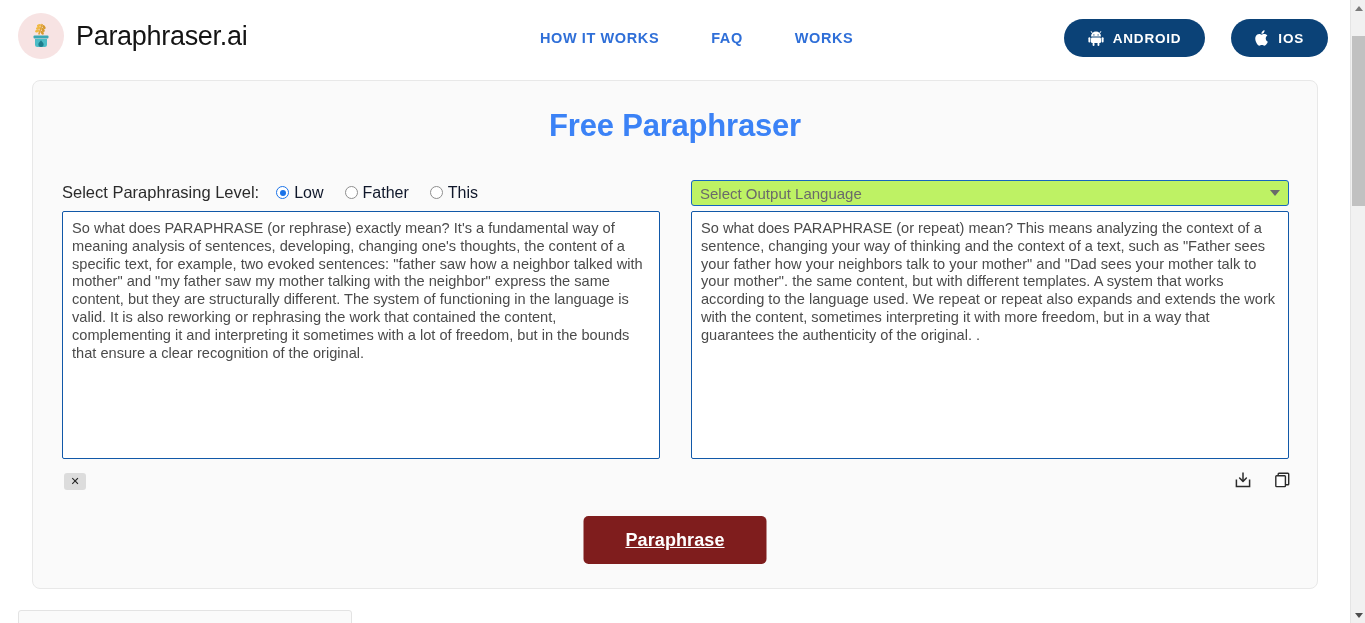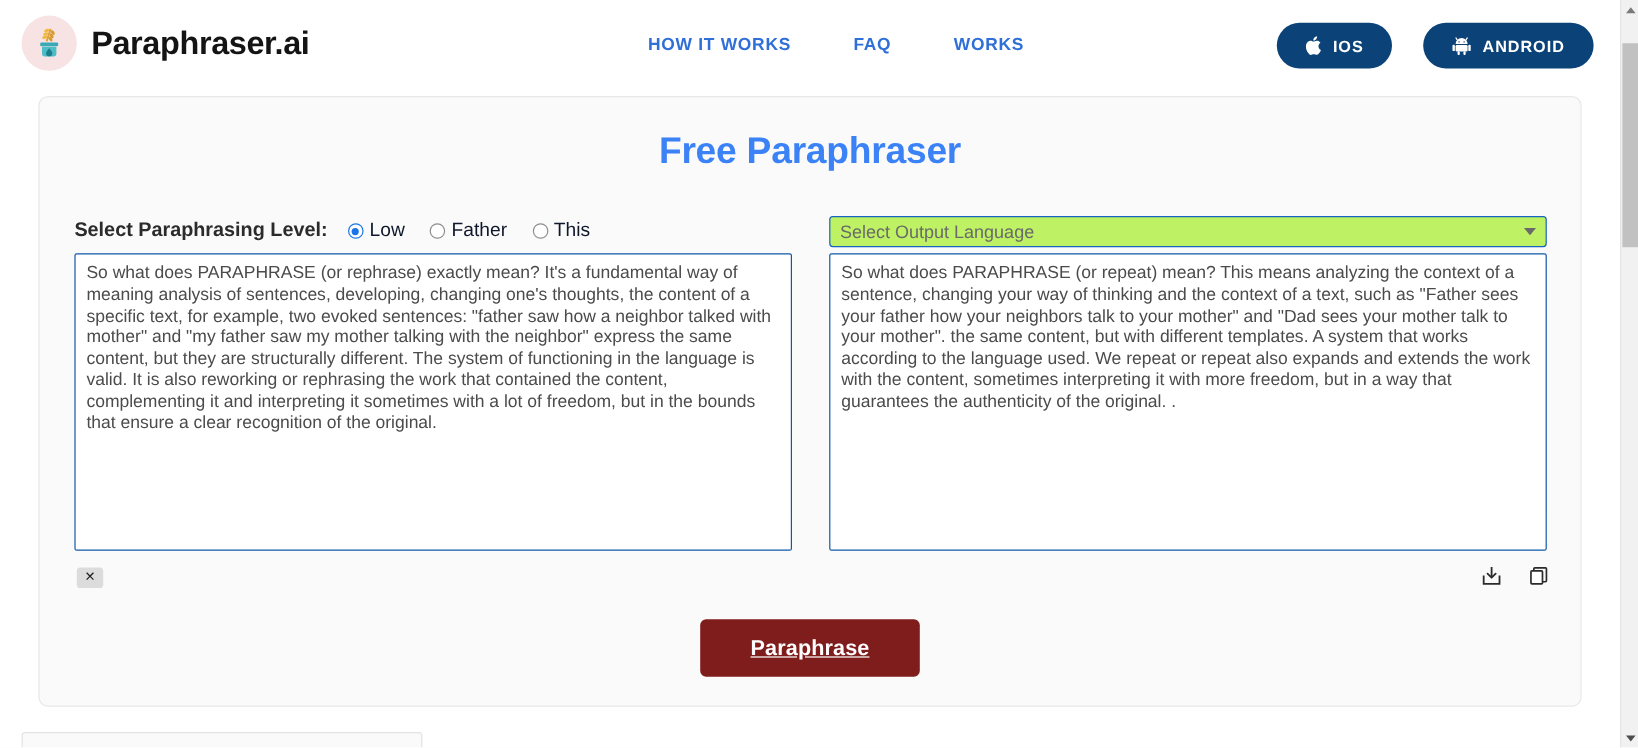--- a/index.html
+++ b/index.html
@@ -43,21 +43,21 @@
   }
   .brand-badge {
     width: 46px; height: 46px;
     border-radius: 50%;
     background: #f7e3e3;
     display: flex; align-items: center; justify-content: center;
     flex: none;
   }
   .brand-name {
     font-size: 27px;
-    font-weight: bold;
+    font-weight: normal;
     color: #141414;
     letter-spacing: -0.3px;
     white-space: nowrap;
   }
 
   .nav {
     position: absolute;
     left: 540px;
     top: 30px;
     display: flex;
@@ -134,21 +134,21 @@
   .level-row {
     position: absolute;
     left: 29px;
     top: 102px;
     display: flex;
     align-items: center;
     gap: 9px;
   }
   .level-label {
     font-size: 16.5px;
-    font-weight: bold;
+    font-weight: normal;
     color: #2b2b2b;
     white-space: nowrap;
     margin-right: 8px;
   }
   .radio-opt {
     display: flex;
     align-items: center;
     gap: 5px;
     margin-right: 12px;
     cursor: pointer;
@@ -367,45 +367,45 @@
       <span class="brand-name">Paraphraser.ai</span>
     </a>
 
     <nav class="nav">
       <a href="#">HOW IT WORKS</a>
       <a href="#">FAQ</a>
       <a href="#">WORKS</a>
     </nav>
 
     <div class="store-buttons">
-      <button class="store-btn">
-        <span>
-          <svg width="14" height="16" viewBox="0 0 14 16">
-            <path d="M9.6 0.2c.1.9-.25 1.8-.8 2.45-.56.66-1.47 1.17-2.36 1.1-.11-.87.32-1.79.85-2.37C7.86.72 8.82.25 9.6.2z" fill="#fff"></path>
-            <path d="M12.4 5.6c-.08.05-1.72.98-1.7 2.93.02 2.33 2.05 3.1 2.08 3.11-.02.06-.32 1.1-1.06 2.18-.64.94-1.3 1.87-2.35 1.89-1.02.02-1.35-.6-2.52-.6-1.17 0-1.54.58-2.5.62-1 .04-1.77-1.01-2.42-1.95C.55 11.86-.46 8.34.9 5.96c.67-1.18 1.88-1.93 3.19-1.95.99-.02 1.92.66 2.52.66.6 0 1.73-.81 2.92-.69.5.02 1.9.2 2.87 1.62z" fill="#fff"></path>
-          </svg>
-        </span>
-        <span>IOS</span>
-      </button>
-
       <button class="store-btn">
         <span>
           <svg width="16" height="16" viewBox="0 0 16 16">
             <path d="M4.2 3.1 L3.3 1.6 M11.8 3.1 L12.7 1.6" stroke="#fff" stroke-width="1" stroke-linecap="round"></path>
             <path d="M3 6.6 a5 5 0 0 1 10 0 z" fill="#fff"></path>
             <circle cx="5.9" cy="4.9" r="0.62" fill="#0b4277"></circle>
             <circle cx="10.1" cy="4.9" r="0.62" fill="#0b4277"></circle>
             <rect x="3" y="7.4" width="10" height="5.6" rx="1.1" fill="#fff"></rect>
             <rect x="0.4" y="7.2" width="2" height="5.4" rx="1" fill="#fff"></rect>
             <rect x="13.6" y="7.2" width="2" height="5.4" rx="1" fill="#fff"></rect>
             <rect x="4.6" y="12.8" width="1.9" height="3.2" rx="0.95" fill="#fff"></rect>
             <rect x="9.5" y="12.8" width="1.9" height="3.2" rx="0.95" fill="#fff"></rect>
           </svg>
         </span>
         <span>ANDROID</span>
+      </button>
+
+      <button class="store-btn">
+        <span>
+          <svg width="14" height="16" viewBox="0 0 14 16">
+            <path d="M9.6 0.2c.1.9-.25 1.8-.8 2.45-.56.66-1.47 1.17-2.36 1.1-.11-.87.32-1.79.85-2.37C7.86.72 8.82.25 9.6.2z" fill="#fff"></path>
+            <path d="M12.4 5.6c-.08.05-1.72.98-1.7 2.93.02 2.33 2.05 3.1 2.08 3.11-.02.06-.32 1.1-1.06 2.18-.64.94-1.3 1.87-2.35 1.89-1.02.02-1.35-.6-2.52-.6-1.17 0-1.54.58-2.5.62-1 .04-1.77-1.01-2.42-1.95C.55 11.86-.46 8.34.9 5.96c.67-1.18 1.88-1.93 3.19-1.95.99-.02 1.92.66 2.52.66.6 0 1.73-.81 2.92-.69.5.02 1.9.2 2.87 1.62z" fill="#fff"></path>
+          </svg>
+        </span>
+        <span>IOS</span>
       </button>
     </div>
   </div>
 
   <div class="card">
 
     <h1 class="card-title">Free Paraphraser</h1>
 
     <div class="columns">
 

